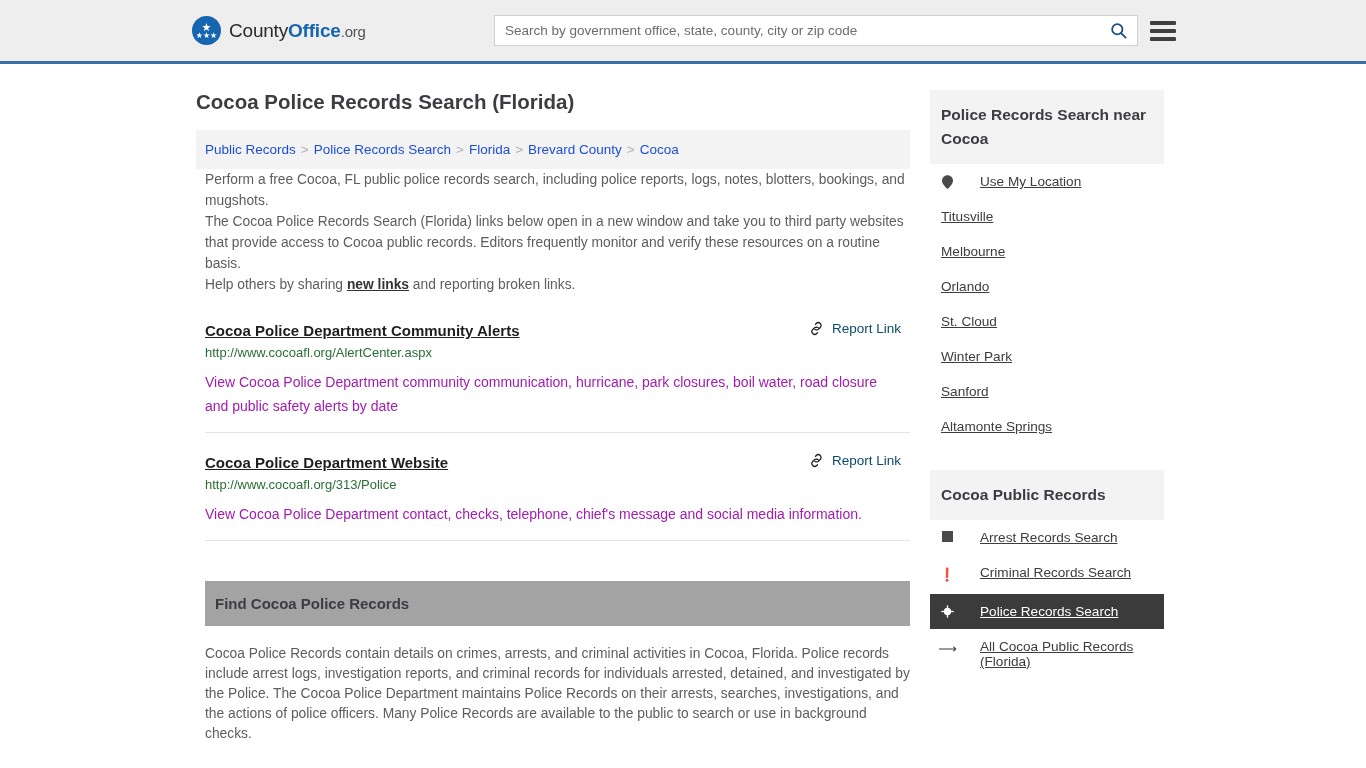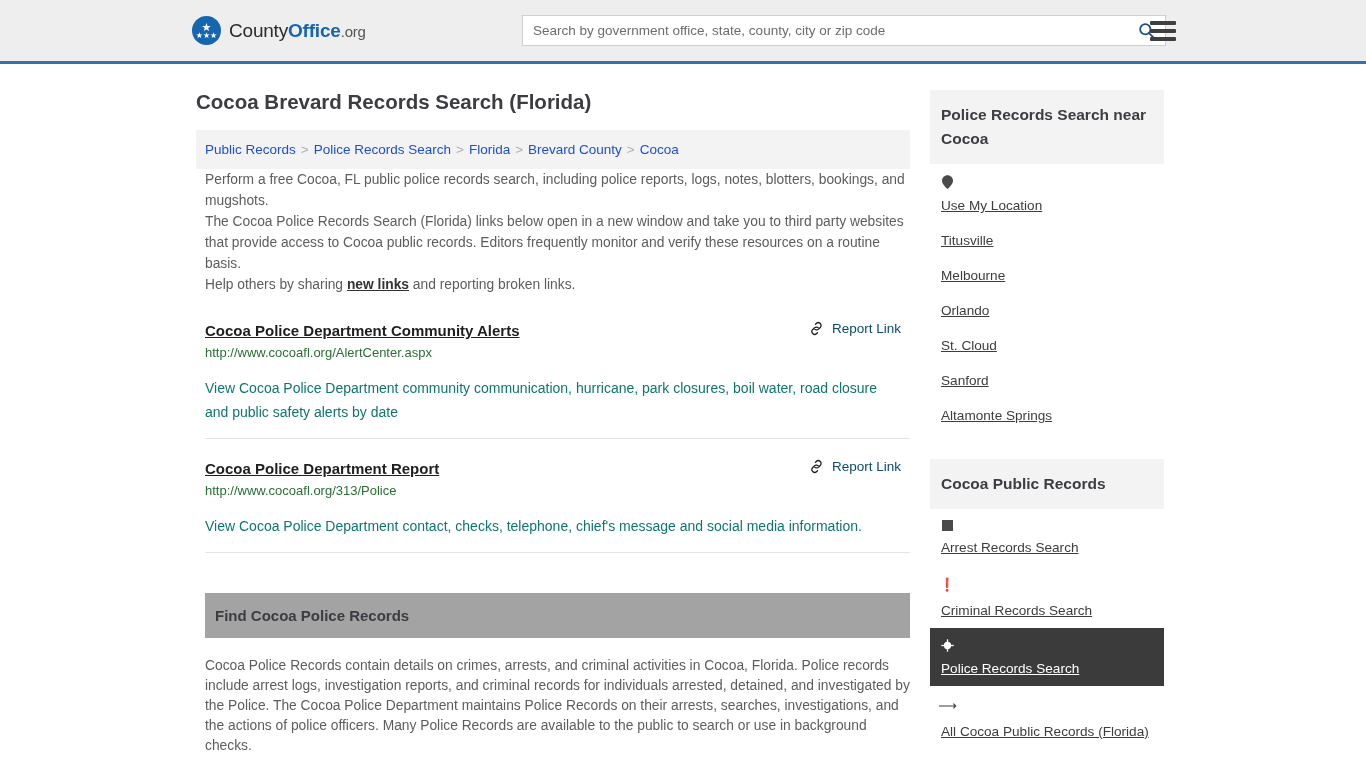--- a/index.html
+++ b/index.html
@@ -39,21 +39,21 @@
     flex: none;
   }
   .brand-mark .eagle { color: #ffffff; font-size: 11px; margin-bottom: -1px; }
   .brand-mark .stars { color: #ffffff; font-size: 8px; letter-spacing: 0px; }
   .brand-text { font-size: 19px; color: #2b2b2b; letter-spacing: -0.2px; white-space: nowrap; }
   .brand-text .bold { color: #1565b0; font-weight: bold; text-align: center; }
   .brand-text .tld { color: #555555; font-size: 15px; }
 
   .search-wrap {
     position: absolute;
-    left: 522px;
+    left: 494px;
     width: 644px;
     height: 31px;
     background: #ffffff;
     border: 1px solid #cfcfcf;
     display: flex;
     align-items: center;
   }
   .search-input {
     flex: 1;
     border: none;
@@ -146,23 +146,23 @@
     white-space: nowrap;
     padding-right: 9px;
   }
   .result-url {
     font-size: 13px;
     color: #2a6e35;
     margin-top: 6px;
   }
   .result-desc {
     font-size: 14px;
-    color: #0f766e;
+    color: #a21caf;
     line-height: 24px;
-    margin-top: 16px;
+    margin-top: 10px;
     max-width: 690px;
   }
 
   
   .section-head {
     background: #a3a3a3;
     margin: 40px 0 0 9px;
     padding: 14px 10px;
     font-size: 15px;
     font-weight: bold;
@@ -183,24 +183,23 @@
     padding: 13px 11px;
     font-size: 15.5px;
     font-weight: bold;
     color: #3c3c42;
     line-height: 24px;
   }
   .panel-list { padding: 0; margin: 0; list-style: none; }
   .panel-list li {
     display: flex;
     align-items: flex-start;
-    gap: 9px;
+    gap: 26px;
     padding: 10px 11px;
     font-size: 13.6px;
-    flex-direction: column;
   }
   .panel-list li a {
     color: #3d3d3d;
     text-decoration: underline;
     cursor: pointer;
   }
   .panel-list li.active {
     background: #3b3b3b;
   }
   .panel-list li.active a { color: #ffffff; }
@@ -245,21 +244,21 @@
     <span></span>
     <span></span>
   </div>
 </div>
 
 <div class="page">
   <div class="layout">
 
     <div class="content">
 
-      <h1 class="page-title">Cocoa Brevard Records Search (Florida)</h1>
+      <h1 class="page-title">Cocoa Police Records Search (Florida)</h1>
 
       <nav class="breadcrumb">
         <a>Public Records</a><span class="sep">&gt;</span><a>Police Records Search</a><span class="sep">&gt;</span><a>Florida</a><span class="sep">&gt;</span><a>Brevard County</a><span class="sep">&gt;</span><a>Cocoa</a>
       </nav>
 
       <p class="para">Perform a free Cocoa, FL public police records search, including police reports, logs, notes, blotters, bookings, and mugshots.</p>
       <p class="para">The Cocoa Police Records Search (Florida) links below open in a new window and take you to third party websites that provide access to Cocoa public records. Editors frequently monitor and verify these resources on a routine basis.</p>
       <p class="para"><span>Help others by sharing </span><a>new links</a><span> and reporting broken links.</span></p>
 
       <div class="result">
@@ -272,21 +271,21 @@
             </svg>
             <span>Report Link</span>
           </span>
         </div>
         <div class="result-url">http://www.cocoafl.org/AlertCenter.aspx</div>
         <div class="result-desc">View Cocoa Police Department community communication, hurricane, park closures, boil water, road closure and public safety alerts by date</div>
       </div>
 
       <div class="result">
         <div class="result-head">
-          <a class="result-title">Cocoa Police Department Report</a>
+          <a class="result-title">Cocoa Police Department Website</a>
           <span class="report-link">
             <svg width="15" height="15" viewBox="0 0 24 24" fill="none" stroke="#1f1f1f" stroke-width="2" stroke-linecap="round">
               <path d="M9 13a4.5 4.5 0 0 0 6.4 0l2.6-2.6a4.5 4.5 0 0 0-6.4-6.4L10.4 5.2"></path>
               <path d="M15 11a4.5 4.5 0 0 0-6.4 0L6 13.6a4.5 4.5 0 0 0 6.4 6.4l1.2-1.2"></path>
             </svg>
             <span>Report Link</span>
           </span>
         </div>
         <div class="result-url">http://www.cocoafl.org/313/Police</div>
         <div class="result-desc">View Cocoa Police Department contact, checks, telephone, chief's message and social media information.</div>
@@ -316,20 +315,23 @@
           <li class="plain">
             <a>Melbourne</a>
           </li>
           <li class="plain">
             <a>Orlando</a>
           </li>
           <li class="plain">
             <a>St. Cloud</a>
           </li>
           <li class="plain">
+            <a>Winter Park</a>
+          </li>
+          <li class="plain">
             <a>Sanford</a>
           </li>
           <li class="plain">
             <a>Altamonte Springs</a>
           </li>
         </ul>
       </div>
 
       <div class="panel">
         <div class="panel-head">Cocoa Public Records</div>

